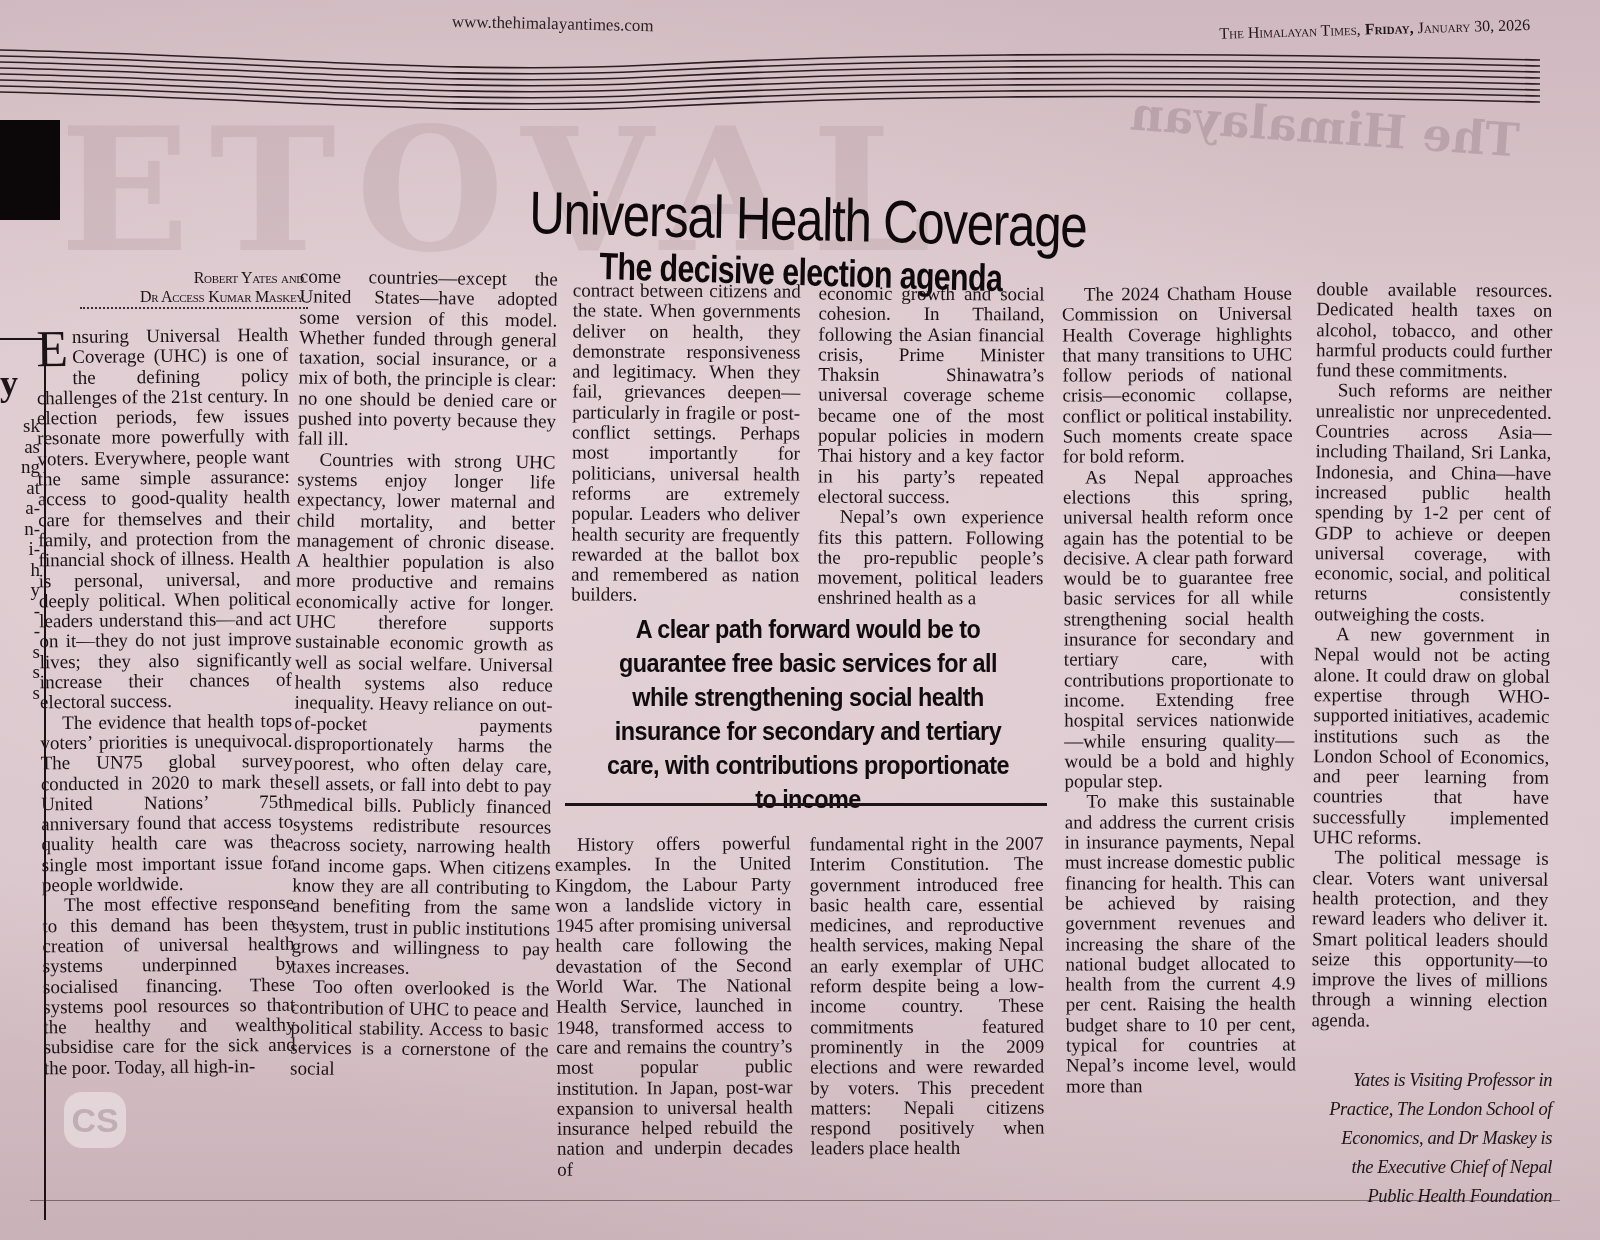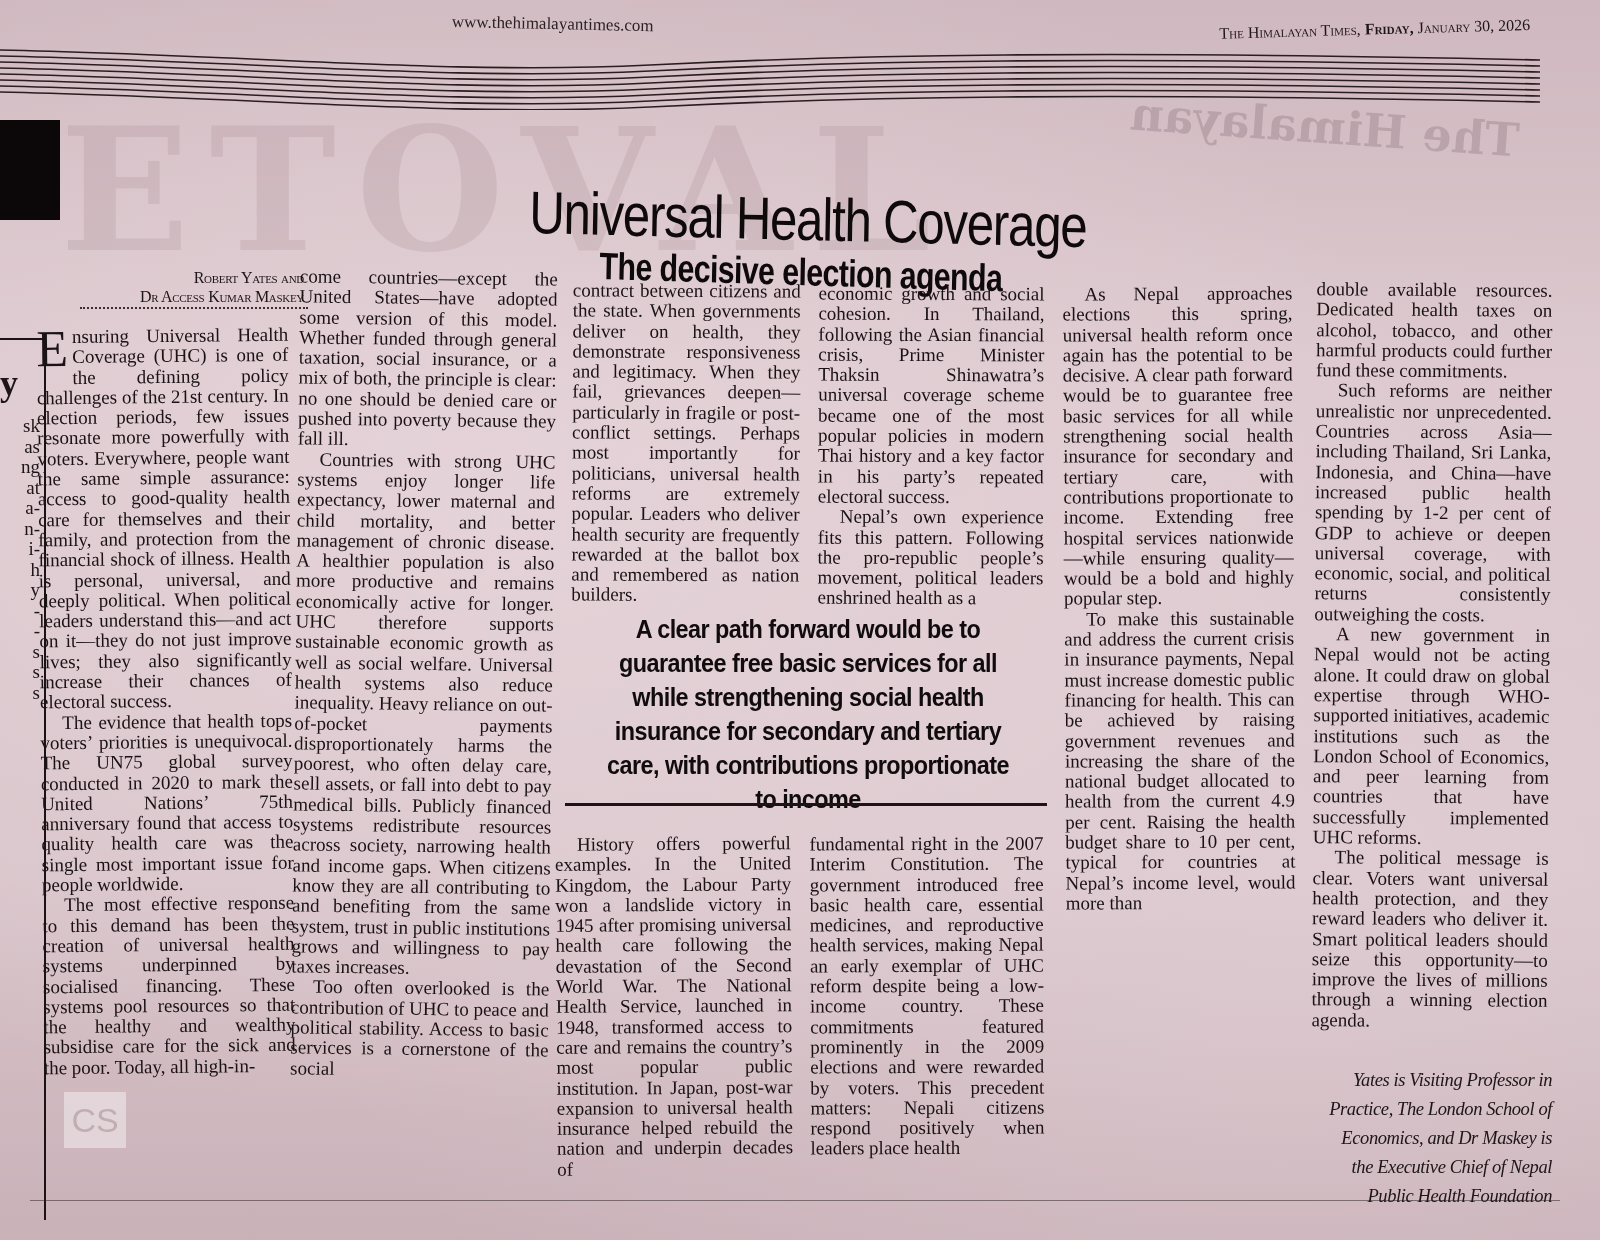--- a/index.html
+++ b/index.html
@@ -231,25 +231,25 @@
       top: 1092px;
       display: flex;
       align-items: center;
       gap: 14px;
       opacity: 0.55;
       pointer-events: none;
     }
     .wm-logo {
       width: 62px;
       height: 56px;
-      border-radius: 0;
+      border-radius: 18px;
       background: rgba(255,255,255,0.75);
       color: #b8a7ad;
       font-family: "Liberation Sans", sans-serif;
-      font-weight: normal;
+      font-weight: bold;
       font-size: 34px;
       display: flex;
       align-items: center;
       justify-content: center;
     }
     .wm-text {
       font-family: "Liberation Sans", sans-serif;
       font-size: 52px;
       color: rgba(255,255,255,0.75);
       letter-spacing: 1px;
@@ -346,20 +346,21 @@
 
 <div class="col col-3b">
   <p>History offers powerful examples. In the United Kingdom, the Labour Party won a landslide victory in 1945 after promising universal health care following the devastation of the Second World War. The National Health Service, launched in 1948, transformed access to care and remains the country’s most popular public institution. In Japan, post-war expansion to universal health insurance helped rebuild the nation and underpin decades of</p>
 </div>
 
 <div class="col col-4b">
   <p class="cont">fundamental right in the 2007 Interim Constitution. The government introduced free basic health care, essential medicines, and reproductive health services, making Nepal an early exemplar of UHC reform despite being a low-income country. These commitments featured prominently in the 2009 elections and were rewarded by voters. This precedent matters: Nepali citizens respond positively when leaders place health</p>
 </div>
 
 <div class="col col-5">
+  <p>The 2024 Chatham House Commission on Universal Health Coverage highlights that many transitions to UHC follow periods of national crisis—economic collapse, conflict or political instability. Such moments create space for bold reform.</p>
   <p>As Nepal approaches elections this spring, universal health reform once again has the potential to be decisive. A clear path forward would be to guarantee free basic services for all while strengthening social health insurance for secondary and tertiary care, with contributions proportionate to income. Extending free hospital services nationwide—while ensuring quality—would be a bold and highly popular step.</p>
   <p>To make this sustainable and address the current crisis in insurance payments, Nepal must increase domestic public financing for health. This can be achieved by raising government revenues and increasing the share of the national budget allocated to health from the current 4.9 per cent. Raising the health budget share to 10 per cent, typical for countries at Nepal’s income level, would more than</p>
 </div>
 
 <div class="col col-6">
   <p class="cont">double available resources. Dedicated health taxes on alcohol, tobacco, and other harmful products could further fund these commitments.</p>
   <p>Such reforms are neither unrealistic nor unprecedented. Countries across Asia—including Thailand, Sri Lanka, Indonesia, and China—have increased public health spending by 1-2 per cent of GDP to achieve or deepen universal coverage, with economic, social, and political returns consistently outweighing the costs.</p>
   <p>A new government in Nepal would not be acting alone. It could draw on global expertise through WHO-supported initiatives, academic institutions such as the London School of Economics, and peer learning from countries that have successfully implemented UHC reforms.</p>
   <p>The political message is clear. Voters want universal health protection, and they reward leaders who deliver it. Smart political leaders should seize this opportunity—to improve the lives of millions through a winning election agenda.</p>
 </div>

